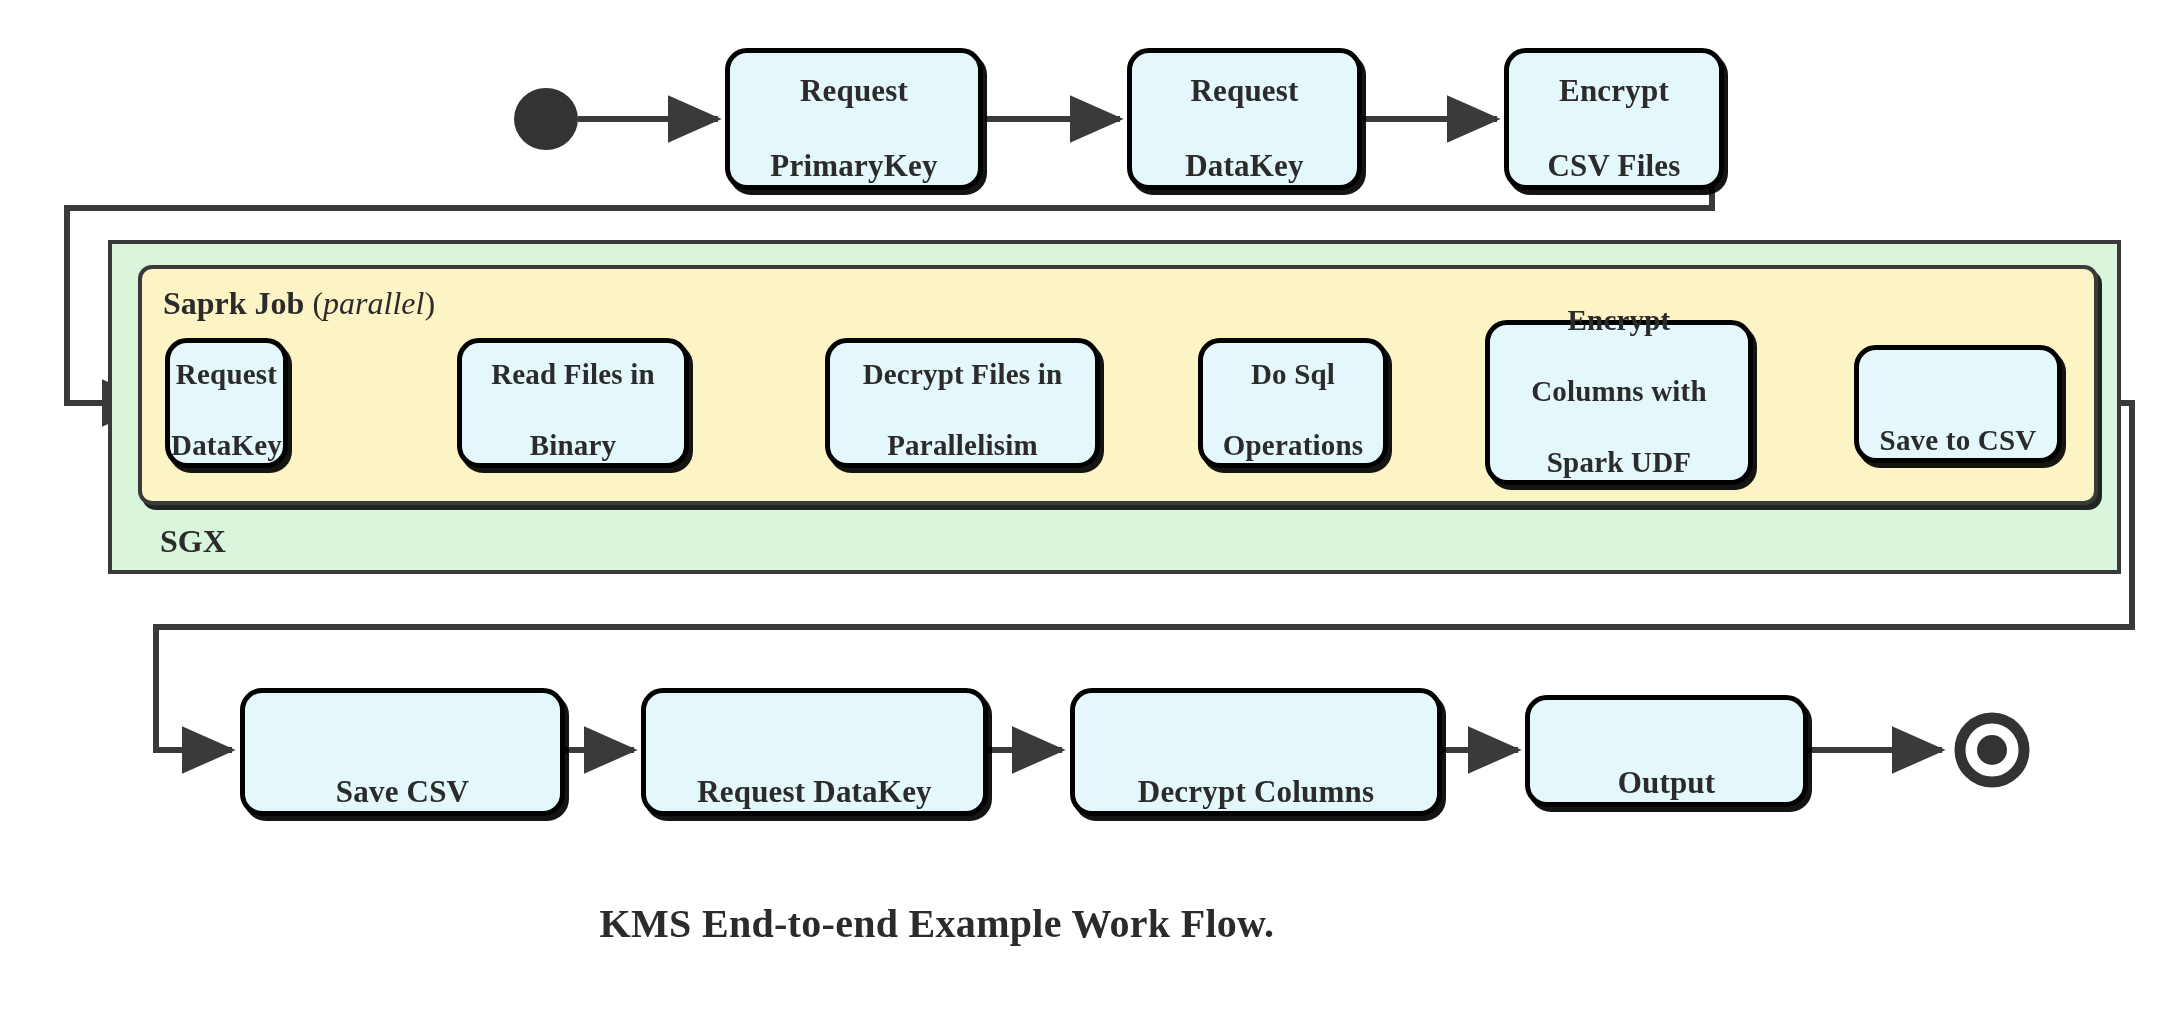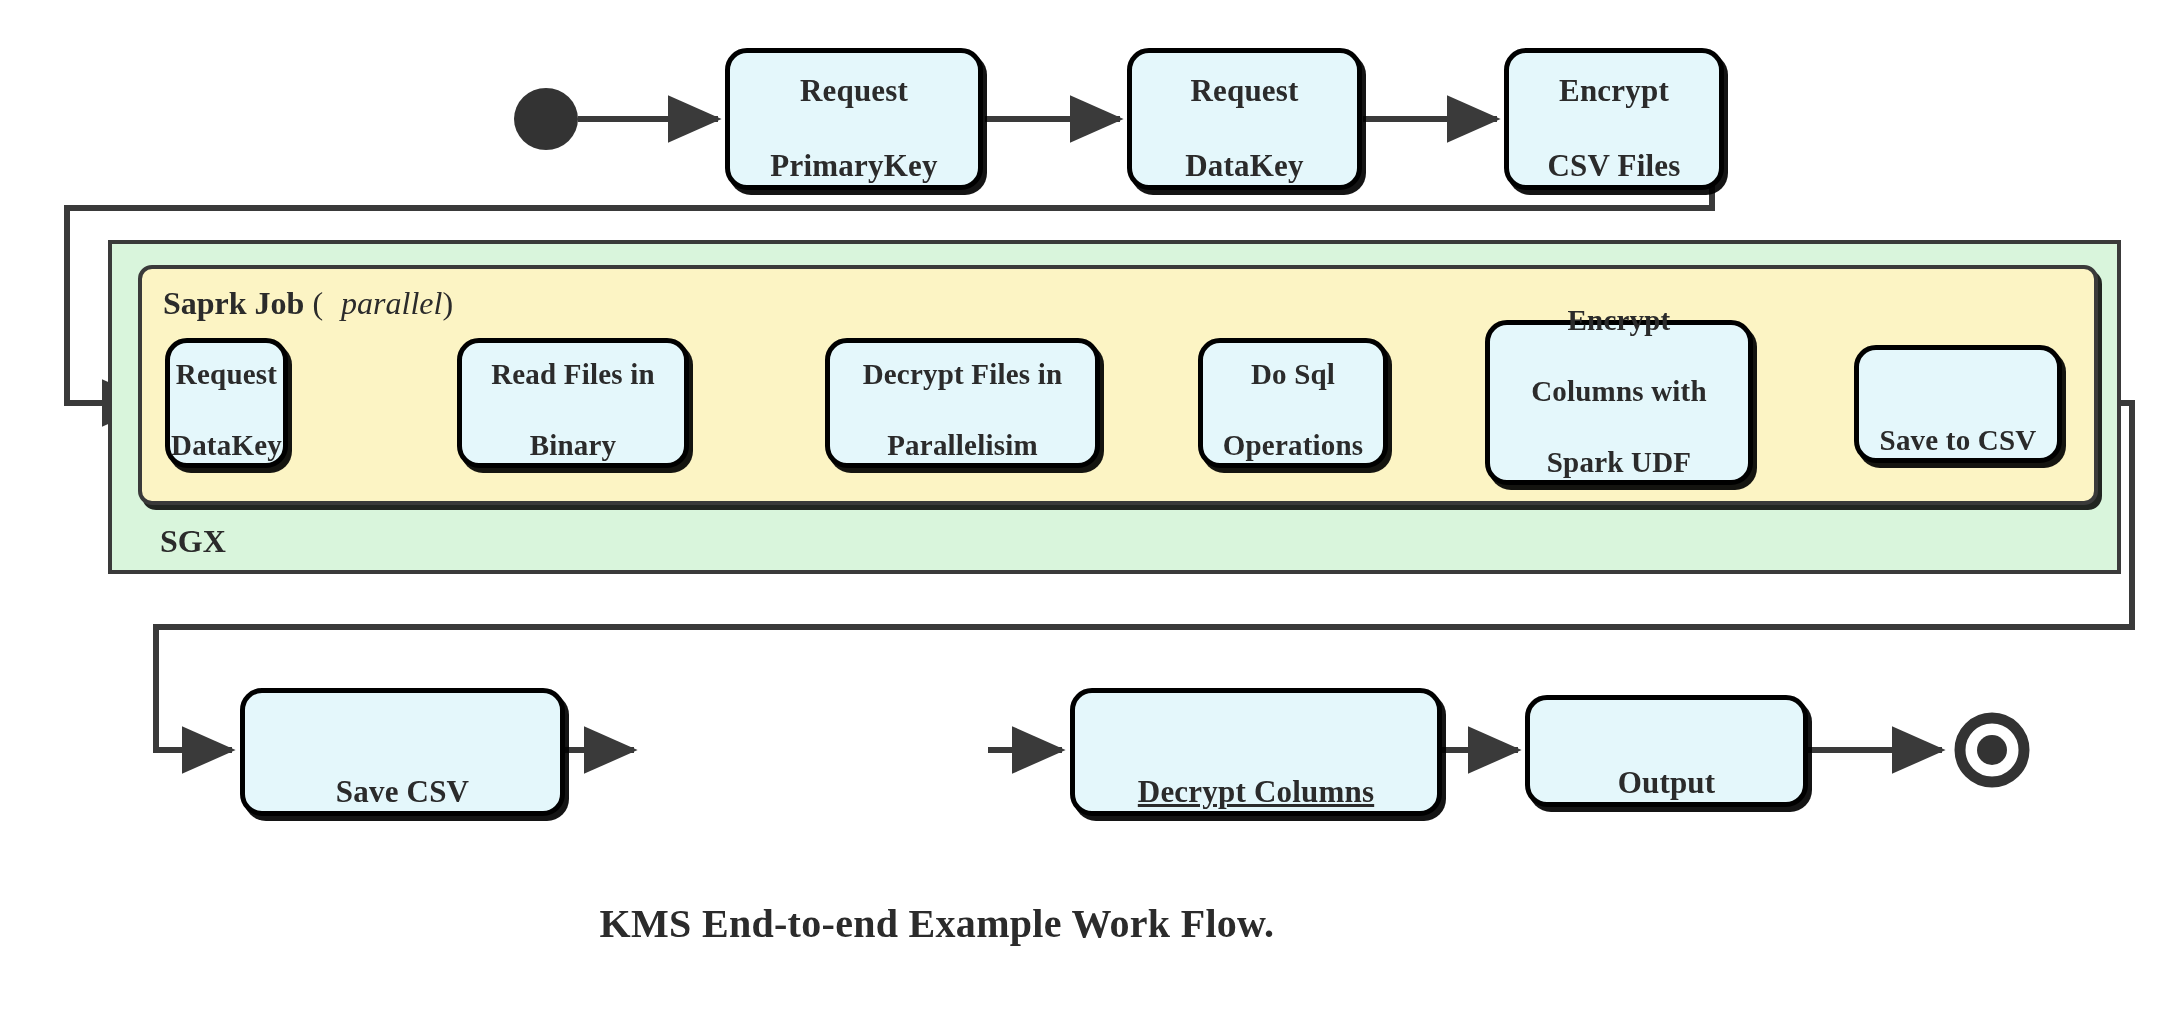--- a/index.html
+++ b/index.html
@@ -62,21 +62,20 @@
     color: #2b2b2b;
     font-size: 32px;
     white-space: nowrap;
   }
   .container-label .paren {
     font-weight: normal;
   }
   .container-label .ital {
     font-style: italic;
     font-weight: normal;
-    margin-left: 18px;
   }
   .caption {
     position: absolute;
     width: 1874px;
     text-align: center;
     font-weight: bold;
     font-size: 40px;
     color: #2b2b2b;
     letter-spacing: .3px;
   }
@@ -190,22 +189,27 @@
       <span>Save to CSV</span>
     </span>
   </div>
 
   <div class="node-box" style="left:240px; top:688px; width:325px; height:128px;">
     <span>
       <span>Save CSV</span>
     </span>
   </div>
 
-
-  <div class="node-box" style="left:1070px; top:688px; width:372px; height:128px;text-decoration:underline;">
+  <div class="node-box" style="left:641px; top:688px; width:347px; height:128px;">
+    <span>
+      <span>Request DataKey</span>
+    </span>
+  </div>
+
+  <div class="node-box" style="left:1070px; top:688px; width:372px; height:128px;">
     <span>
       <span>Decrypt Columns</span>
     </span>
   </div>
 
   <div class="node-box" style="left:1525px; top:695px; width:283px; height:112px;">
     <span>
       <span>Output</span>
     </span>
   </div>

